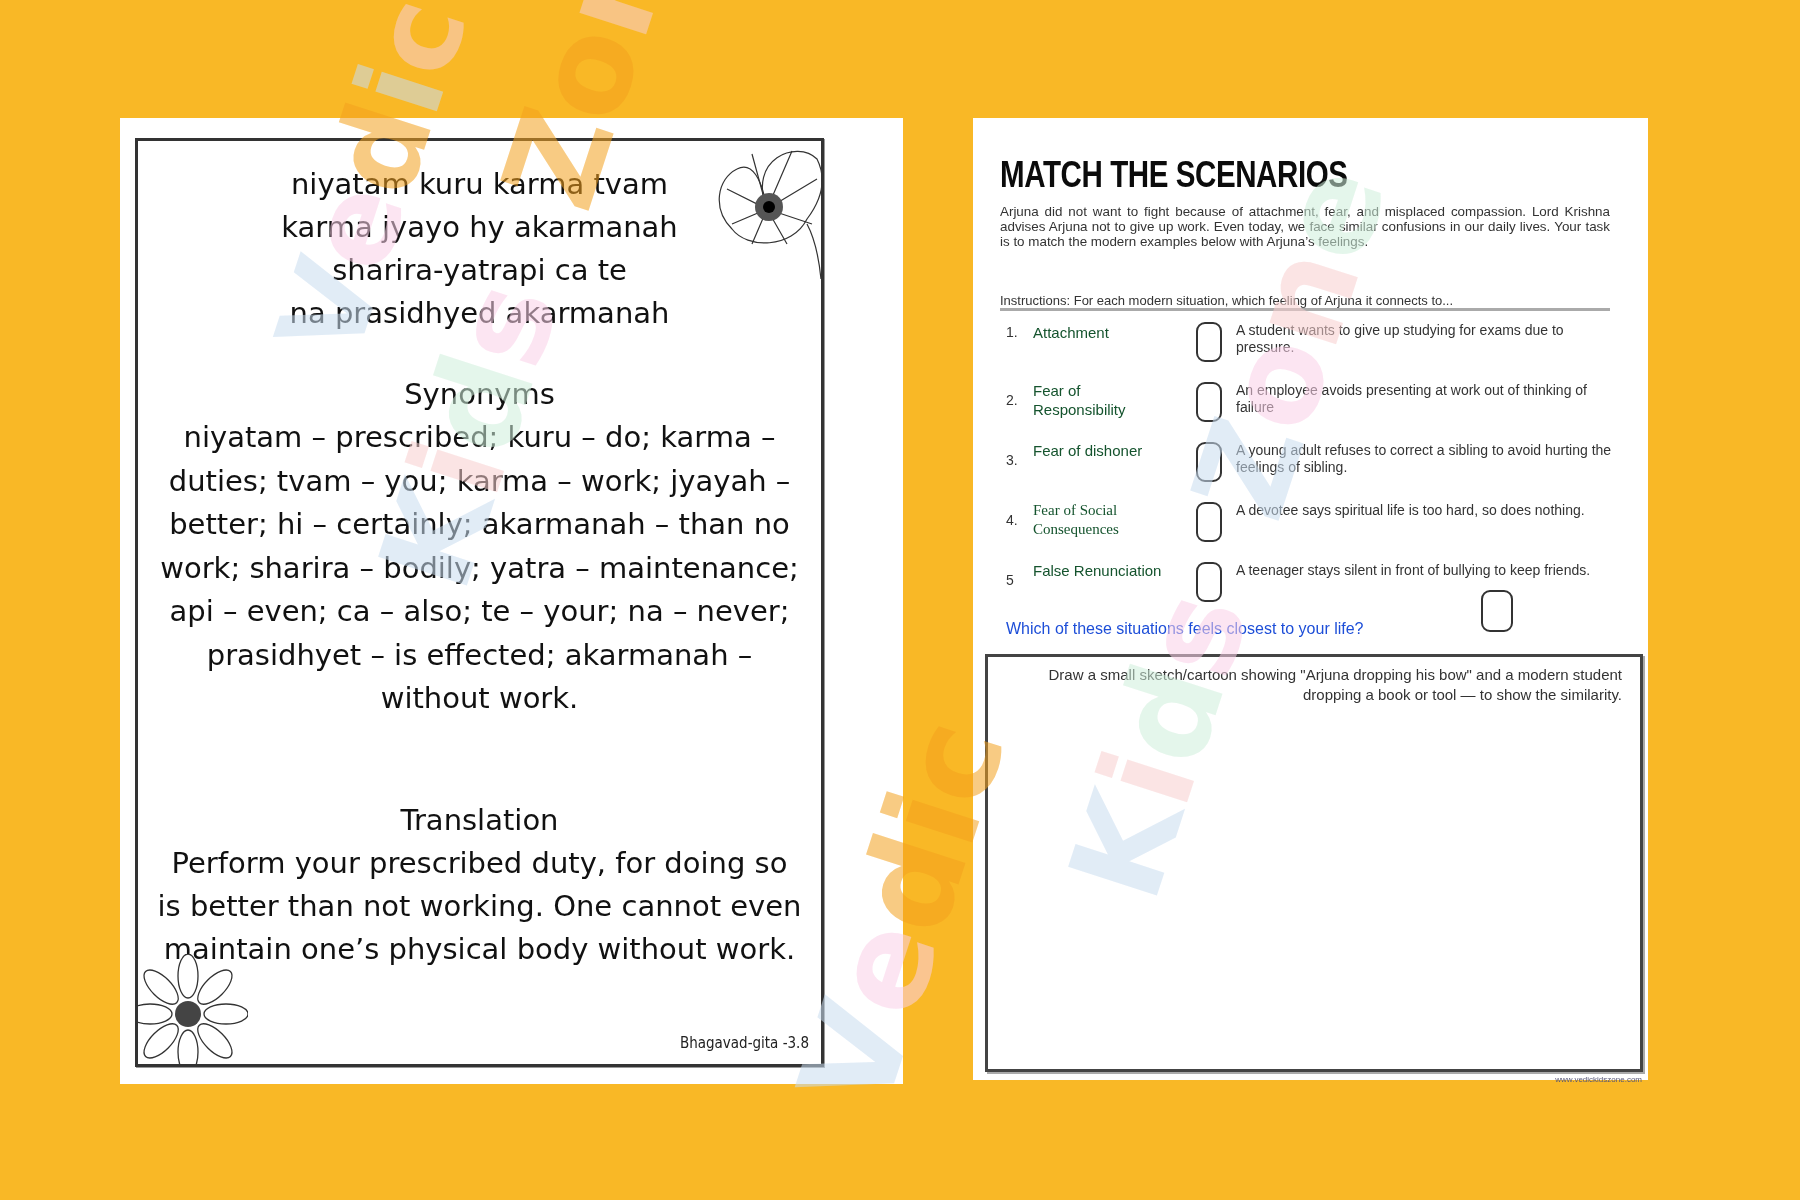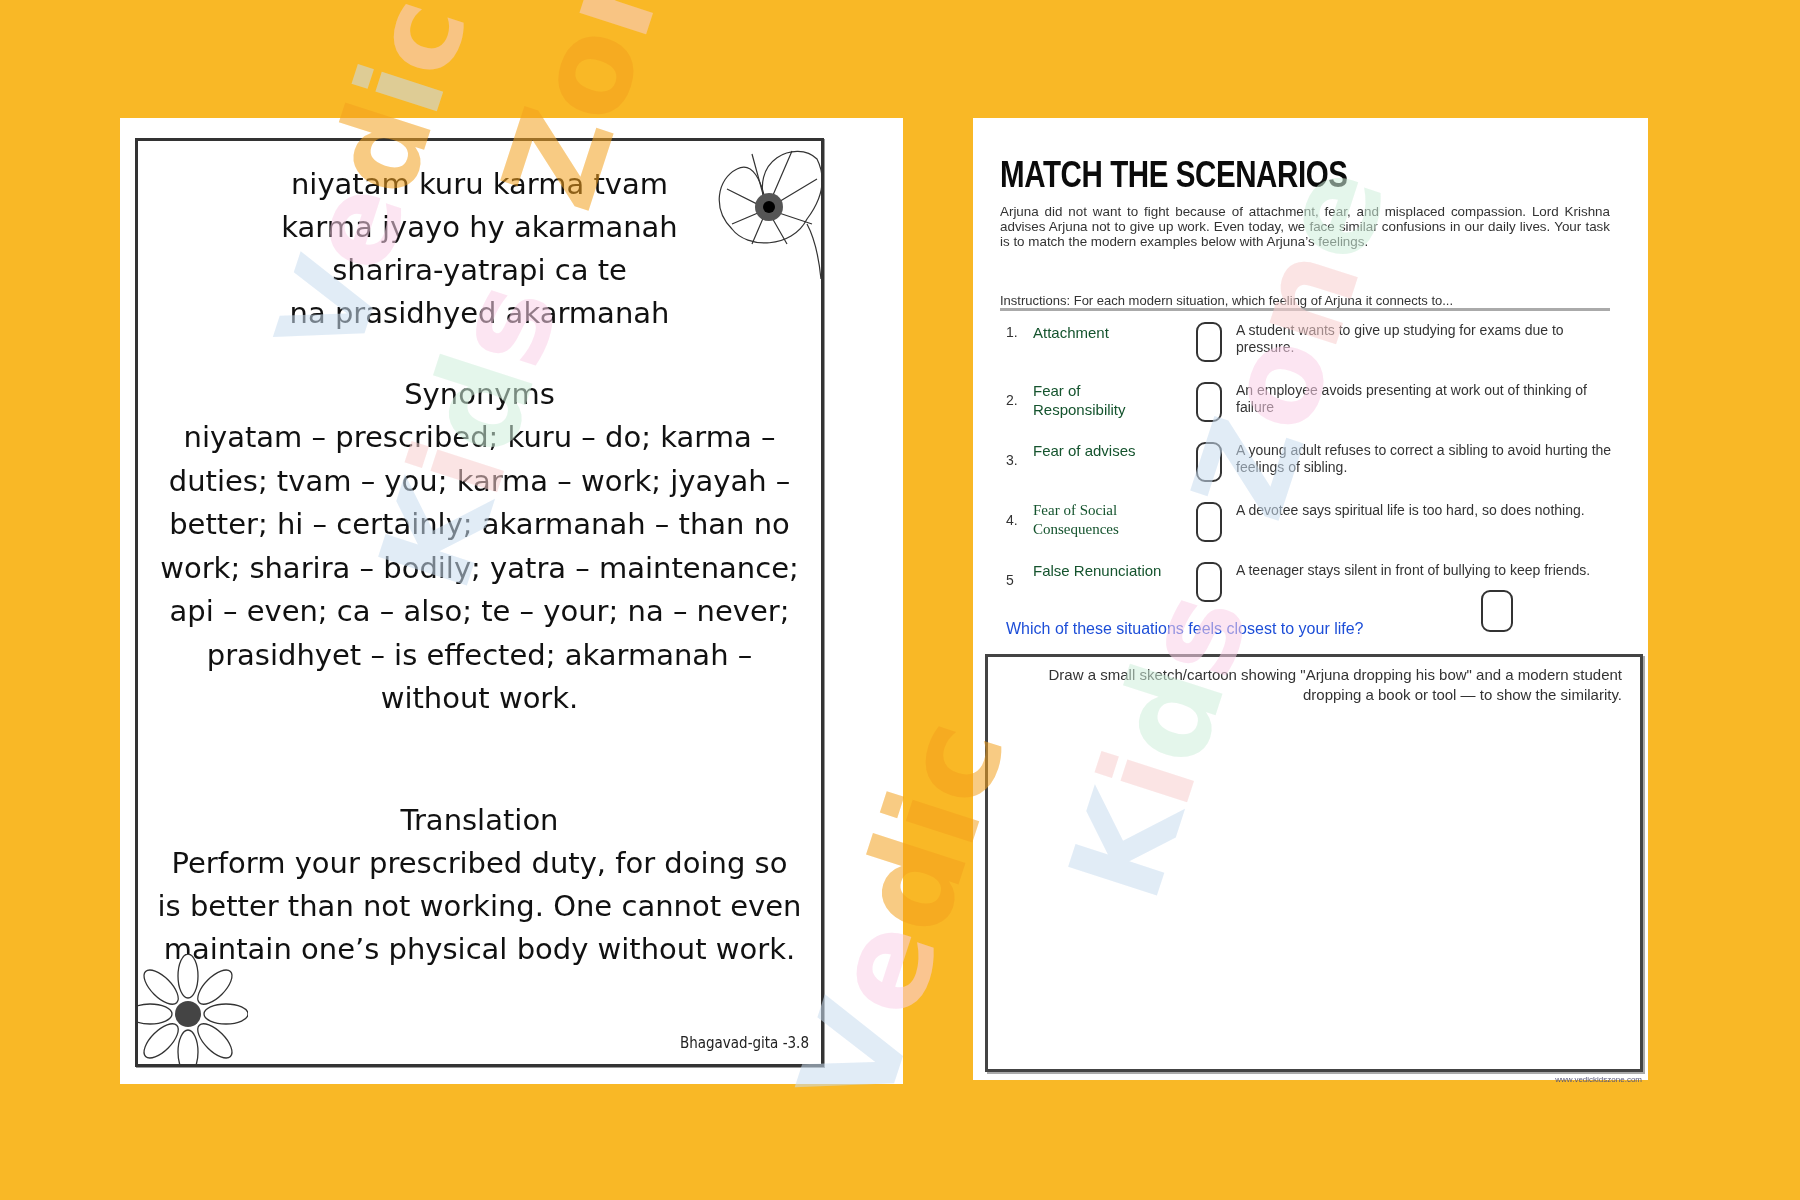--- a/index.html
+++ b/index.html
@@ -149,21 +149,21 @@
     <span class="scenario" style="top:0;">A student wants to give up studying for exams due to pressure.</span>
   </div>
   <div class="row" style="top:264px;">
     <span class="num" style="top:10px;">2.</span>
     <span class="feeling" style="top:-1px;">Fear of Responsibility</span>
     <span class="box"></span>
     <span class="scenario" style="top:0;">An employee avoids presenting at work out of thinking of failure</span>
   </div>
   <div class="row" style="top:324px;">
     <span class="num" style="top:10px;">3.</span>
-    <span class="feeling" style="top:-1px;">Fear of advises</span>
+    <span class="feeling" style="top:-1px;">Fear of dishoner</span>
     <span class="box"></span>
     <span class="scenario" style="top:0;">A young adult refuses to correct a sibling to avoid hurting the feelings of sibling.</span>
   </div>
   <div class="row" style="top:384px;">
     <span class="num" style="top:10px;">4.</span>
     <span class="feeling" style="top:-1px;font-family:Liberation Serif, serif;">Fear of Social Consequences</span>
     <span class="box"></span>
     <span class="scenario" style="top:0;">A devotee says spiritual life is too hard, so does nothing.</span>
   </div>
   <div class="row" style="top:444px;">

